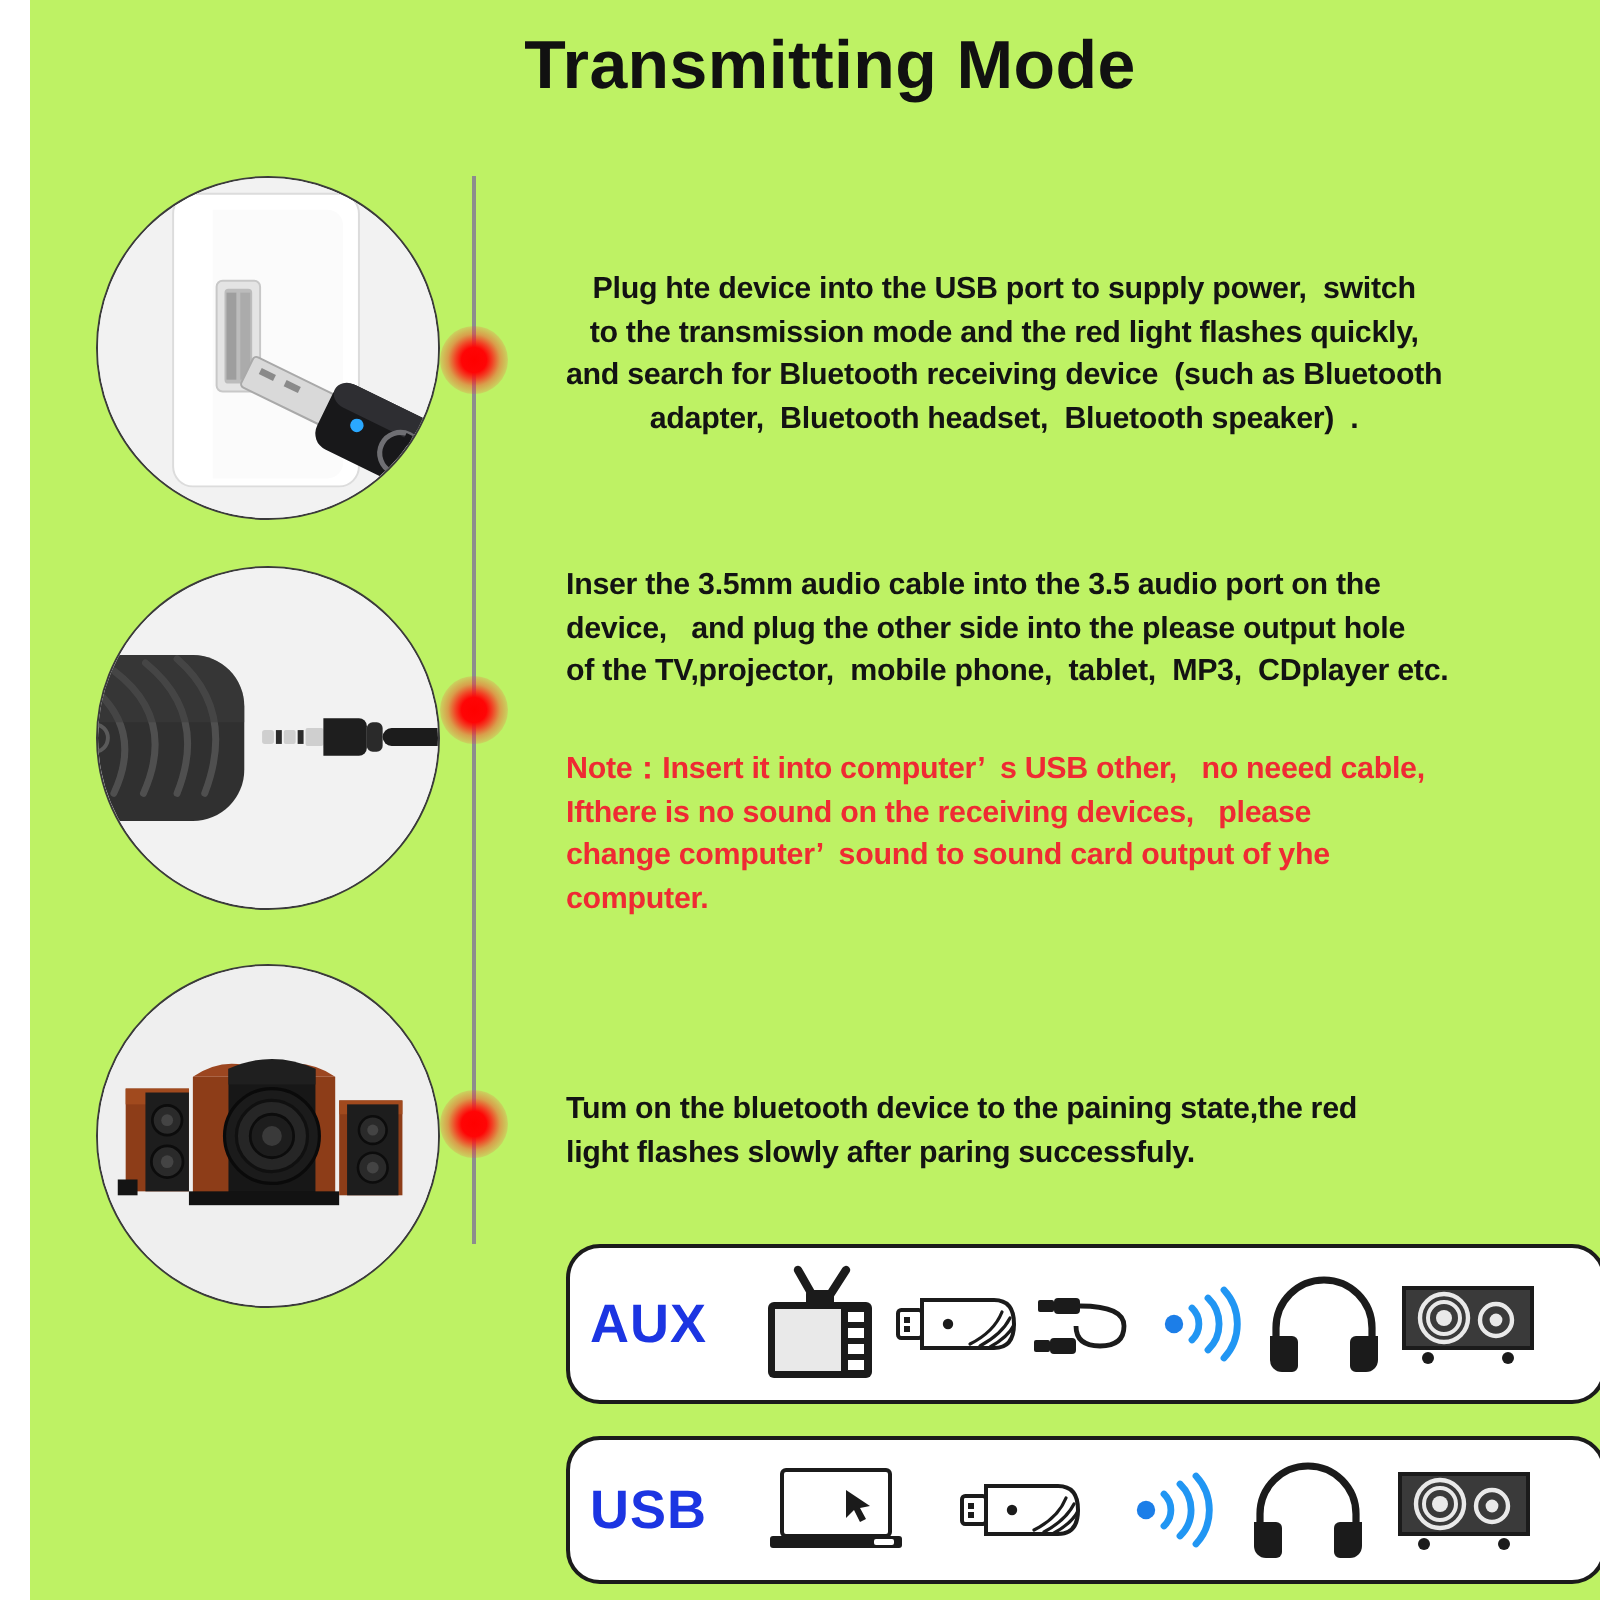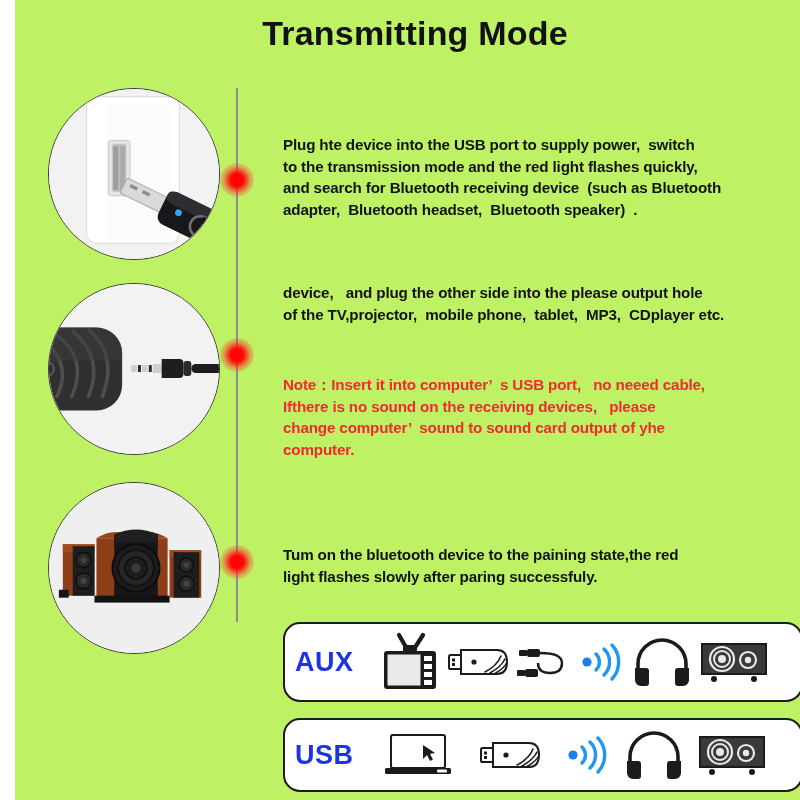--- a/index.html
+++ b/index.html
@@ -52,21 +52,21 @@
   
   .txt {
     position: absolute;
     color: #131313;
     font-size: 15.2px;
     line-height: 21.5px;
     font-weight: bold;
     letter-spacing: -.15px;
   }
   .txt .ln { display: block; white-space: pre; }
-  .txt.t1 { left: 268px; top: 134px; }
+  .txt.t1 { left: 268px; top: 134px; text-align: center; }
   .txt.t2 { left: 268px; top: 282px; }
   .txt.note { left: 268px; top: 374px; color: #ef2a33; }
   .txt.t3 { left: 268px; top: 544px; }
 
   
   .panel {
     position: absolute;
     border: 2.2px solid #1b1b1b;
     border-radius: 17px;
     background: #fff;
@@ -196,26 +196,27 @@
   </div>
 
   <div class="txt t1">
     <span class="ln">Plug hte device into the USB port to supply power,  switch</span>
     <span class="ln">to the transmission mode and the red light flashes quickly,</span>
     <span class="ln">and search for Bluetooth receiving device  (such as Bluetooth</span>
     <span class="ln">adapter,  Bluetooth headset,  Bluetooth speaker)  .</span>
   </div>
 
   <div class="txt t2">
+    <span class="ln">Inser the 3.5mm audio cable into the 3.5 audio port on the</span>
     <span class="ln">device,   and plug the other side into the please output hole</span>
     <span class="ln">of the TV,projector,  mobile phone,  tablet,  MP3,  CDplayer etc.</span>
   </div>
 
   <div class="txt note">
-    <span class="ln">Note：Insert it into computer’  s USB port,   no neeed cable,</span>
+    <span class="ln">Note：Insert it into computer’  s USB other,   no neeed cable,</span>
     <span class="ln">Ifthere is no sound on the receiving devices,   please</span>
     <span class="ln">change computer’  sound to sound card output of yhe</span>
     <span class="ln">computer.</span>
   </div>
 
   <div class="txt t3">
     <span class="ln">Tum on the bluetooth device to the paining state,the red</span>
     <span class="ln">light flashes slowly after paring successfuly.</span>
   </div>
 

